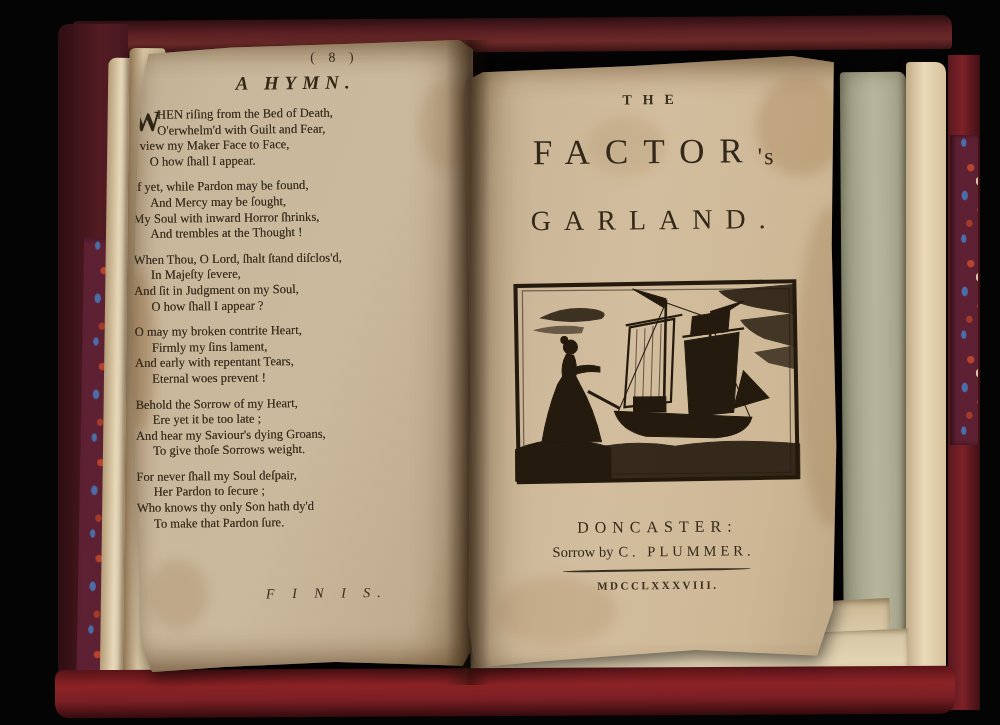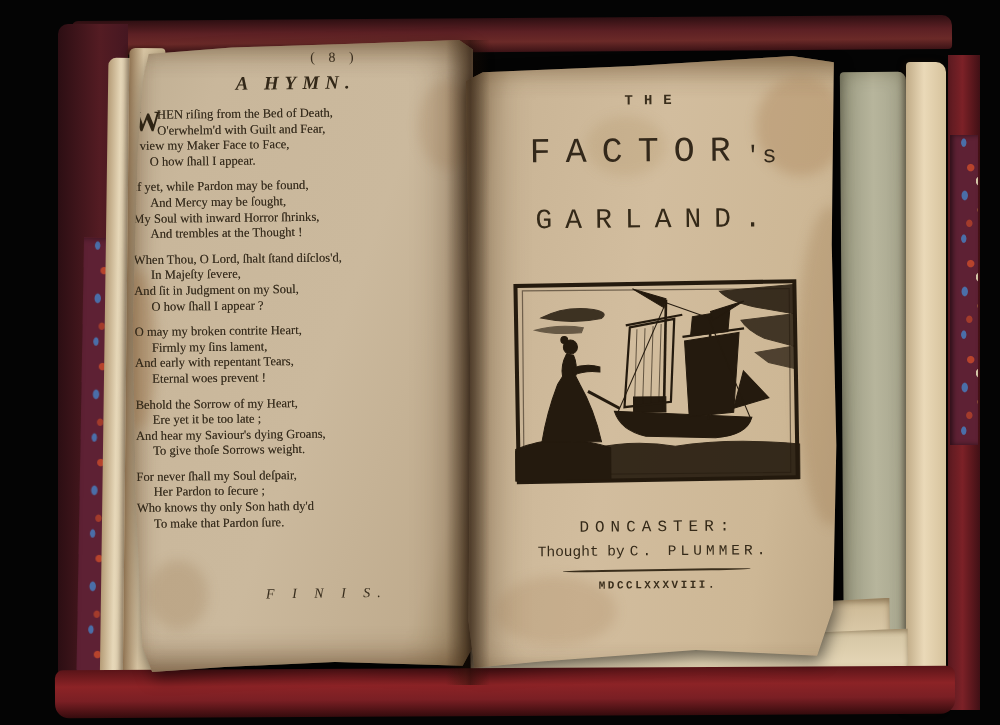--- a/index.html
+++ b/index.html
@@ -68,21 +68,21 @@
   .page-left{left:128px;top:40px;width:345px;height:632px;
     background:linear-gradient(110deg,#bfae92 0%,#c9b79b 18%,#cbb99d 55%,#c0ac8e 86%,#a8936f 100%);
     clip-path:polygon(6% 2.2%,30% 1.2%,65% 0.6%,96% 0%,100% 1.5%,100% 96%,97% 99%,60% 98.4%,28% 99.2%,7% 100%,4.2% 96%,2.2% 72%,1.4% 45%,2.8% 18%,4.4% 6%);
     box-shadow:inset -26px 0 34px rgba(70,45,20,.38), inset 10px 0 22px rgba(90,60,30,.30),
                inset 0 14px 22px rgba(90,60,30,.28), inset 0 -18px 26px rgba(90,60,30,.34);}
   .page-right-wrap{left:0;top:0;}
   .page-right{left:466px;top:56px;width:418px;height:628px;
     background:linear-gradient(100deg,#b39c7c 0%,#c9b495 9%,#d2bd9e 40%,#cdb795 72%,#bda684 92%,#ab9271 100%);
     clip-path:polygon(0 4%,4% 2.6%,40% 1.6%,78% 0%,88% 1%,87.5% 30%,88.6% 62%,87.8% 88%,84% 95.5%,55% 94.6%,18% 96.4%,2% 97.4%,0.6% 90%,1% 50%);
     box-shadow:inset 26px 0 36px rgba(70,45,20,.42), inset -14px 0 24px rgba(100,70,35,.35),
-               inset 0 16px 24px rgba(100,70,35,.30), inset 0 -16px 24px rgba(100,70,35,.30);font-family:Liberation Mono, monospace;}
+               inset 0 16px 24px rgba(100,70,35,.30), inset 0 -16px 24px rgba(100,70,35,.30);}
   .gutter-shadow{position:absolute;left:446px;top:40px;width:44px;height:645px;
     background:linear-gradient(90deg,transparent,rgba(35,20,8,.42) 45%,rgba(25,12,5,.5) 55%,transparent);}
 
   
   .stain{position:absolute;border-radius:50%;filter:blur(6px);}
 
   
   .lp-content{position:absolute;inset:0;transform:rotate(-0.7deg);}
   .page-number{position:absolute;top:10px;left:150px;width:120px;text-align:center;
     font-size:14px;letter-spacing:5px;color:#3a2e1e;}
@@ -239,21 +239,21 @@
 
             <path d="M228,92 L253,119 L218,129 Z"></path>
 
             <line x1="150" y1="28" x2="103" y2="133" stroke-width="1"></line>
             <line x1="194" y1="40" x2="235" y2="140" stroke-width="1"></line>
             <line x1="152" y1="24" x2="196" y2="40" stroke-width="1"></line>
           </g>
         </svg>
 
         <div class="imprint-city">DONCASTER:</div>
-        <div class="imprint-printer"><span>Thought by</span><span class="printer-name">C. PLUMMER.</span></div>
+        <div class="imprint-printer"><span>Sorrow by</span><span class="printer-name">C. PLUMMER.</span></div>
         <div class="imprint-rule"></div>
         <div class="imprint-year">MDCCLXXXVIII.</div>
       </div>
     </div>
   </div>
 
   <div class="gutter-shadow"></div>
 </div>
 
 </body></html>

